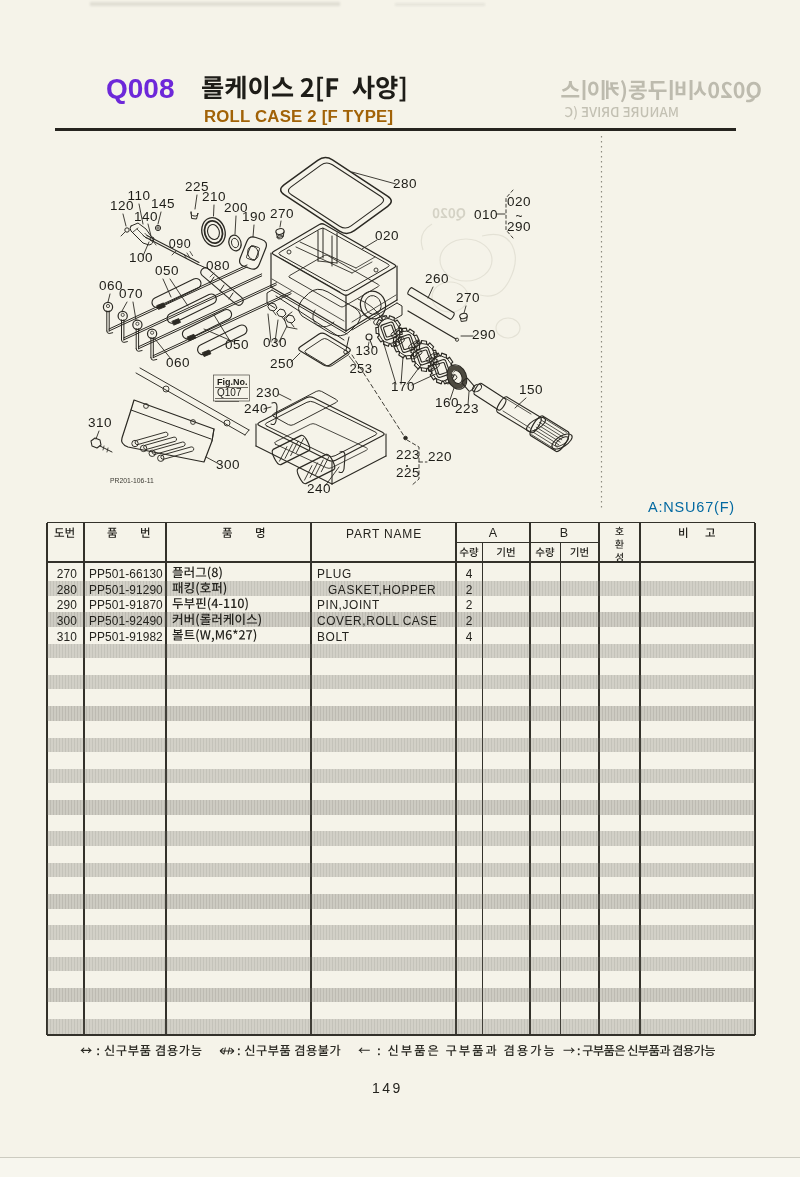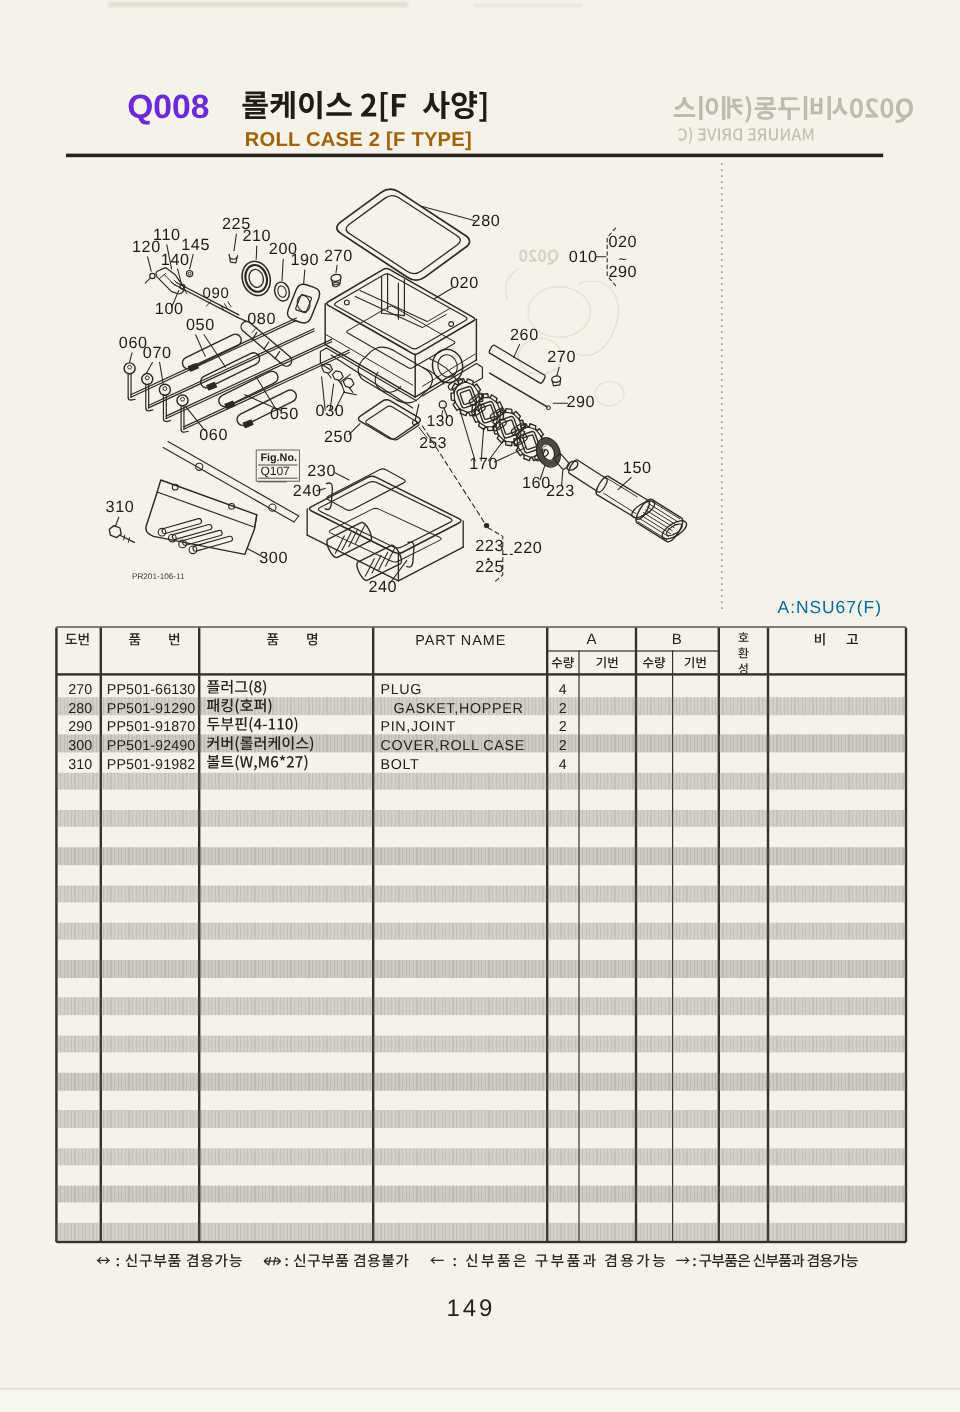--- a/index.html
+++ b/index.html
@@ -546,16 +546,16 @@
         <path d="M1.8 -4.7Q1.4 -4.7 1.2 -5Q0.9 -5.2 0.9 -5.7Q0.9 -6.1 1.2 -6.4Q1.4 -6.7 1.8 -6.7Q2.2 -6.7 2.5 -6.4Q2.8 -6.1 2.8 -5.7Q2.8 -5.2 2.5 -5Q2.2 -4.7 1.8 -4.7ZM1.8 0.2Q1.4 0.2 1.2 -0.1Q0.9 -0.4 0.9 -0.8Q0.9 -1.3 1.2 -1.6Q1.4 -1.8 1.8 -1.8Q2.2 -1.8 2.5 -1.6Q2.8 -1.3 2.8 -0.8Q2.8 -0.4 2.5 -0.1Q2.2 0.2 1.8 0.2Z M15.8 -10.2H17.1V-2H15.8ZM9.7 -0.3H17.4V0.8H9.7ZM9.7 -2.8H11V0.3H9.7ZM10.6 -9.6H11.7V-8.5Q11.7 -7.4 11.3 -6.4Q10.9 -5.4 10.2 -4.7Q9.5 -3.9 8.5 -3.6L7.8 -4.6Q8.7 -4.9 9.3 -5.5Q10 -6.1 10.3 -6.9Q10.6 -7.7 10.6 -8.5ZM10.8 -9.6H11.9V-8.5Q11.9 -7.9 12.1 -7.3Q12.3 -6.8 12.6 -6.3Q13 -5.8 13.5 -5.4Q14 -5 14.6 -4.8L14 -3.8Q13 -4.1 12.3 -4.8Q11.6 -5.5 11.2 -6.5Q10.8 -7.4 10.8 -8.5Z M20.7 -9.5H27.8V-8.5H20.7ZM19.5 -4.7H29.7V-3.7H19.5ZM23.9 -4H25.2V1H23.9ZM27.1 -9.5H28.4V-8.5Q28.4 -8 28.4 -7.3Q28.4 -6.6 28.3 -5.8Q28.2 -5 28 -4.1L26.7 -4.2Q27 -5.6 27.1 -6.7Q27.1 -7.7 27.1 -8.5Z M31.2 -3.7H41.4V-2.6H31.2ZM35.6 -3.2H36.9V1H35.6ZM32.5 -9.8H33.7V-8.4H38.9V-9.8H40.2V-4.9H32.5ZM33.7 -7.3V-5.9H38.9V-7.3Z M47.4 -4.2H48.7V-2.3H47.4ZM42.9 -4.9H53.1V-3.8H42.9ZM43.9 -9.9H52.2V-8.9H43.9ZM43.9 -6.8H52.1V-5.8H43.9ZM45.4 -9.5H46.7V-6.1H45.4ZM49.3 -9.5H50.6V-6.1H49.3ZM44.2 -2.7H51.9V0.9H44.2ZM50.6 -1.7H45.4V-0.2H50.6Z M63.2 -8.5H66.1V-7.5H63.2ZM63.1 -6.2H66V-5.2H63.1ZM62.3 -9.5H63.6Q63.6 -8.1 63 -6.9Q62.4 -5.8 61.2 -5Q60.1 -4.2 58.4 -3.7L57.9 -4.7Q59.3 -5.1 60.3 -5.7Q61.3 -6.4 61.8 -7.2Q62.3 -8 62.3 -9ZM58.5 -9.5H63.1V-8.5H58.5ZM65.9 -10.2H67.1V-3.8H65.9ZM59.8 -3.4H67.1V0.9H59.8ZM65.9 -2.4H61.1V-0.2H65.9Z M72 -6.4H73.2V-4.3H72ZM76 -6.4H77.3V-4.3H76ZM69.5 -4.8H79.7V-3.7H69.5ZM74.6 -3Q76.4 -3 77.4 -2.5Q78.5 -2 78.5 -1Q78.5 -0 77.4 0.5Q76.4 1 74.6 1Q72.8 1 71.8 0.5Q70.7 -0 70.7 -1Q70.7 -2 71.8 -2.5Q72.8 -3 74.6 -3ZM74.6 -2Q73.8 -2 73.2 -1.9Q72.6 -1.8 72.3 -1.6Q72 -1.3 72 -1Q72 -0.7 72.3 -0.4Q72.6 -0.2 73.2 -0.1Q73.8 0 74.6 0Q75.4 0 76 -0.1Q76.6 -0.2 76.9 -0.4Q77.2 -0.7 77.2 -1Q77.2 -1.3 76.9 -1.6Q76.6 -1.8 76 -1.9Q75.4 -2 74.6 -2ZM74.6 -10Q75.9 -10 76.8 -9.8Q77.7 -9.5 78.1 -9.1Q78.6 -8.6 78.6 -7.9Q78.6 -7.3 78.1 -6.8Q77.7 -6.3 76.8 -6.1Q75.9 -5.8 74.6 -5.8Q73.4 -5.8 72.5 -6.1Q71.6 -6.3 71.1 -6.8Q70.6 -7.3 70.6 -7.9Q70.6 -8.6 71.1 -9.1Q71.6 -9.5 72.5 -9.8Q73.4 -10 74.6 -10ZM74.6 -9Q73.8 -9 73.2 -8.9Q72.6 -8.8 72.3 -8.5Q71.9 -8.3 71.9 -7.9Q71.9 -7.6 72.3 -7.3Q72.6 -7.1 73.2 -6.9Q73.8 -6.8 74.6 -6.8Q75.5 -6.8 76.1 -6.9Q76.7 -7.1 77 -7.3Q77.3 -7.6 77.3 -7.9Q77.3 -8.3 77 -8.5Q76.7 -8.8 76.1 -8.9Q75.5 -9 74.6 -9Z M85.7 -4.8H87V-3.2H85.7ZM82.6 -10.1H83.9V-9.1H88.8V-10.1H90.1V-6.3H82.6ZM83.9 -8.2V-7.3H88.8V-8.2ZM81.3 -5.6H91.4V-4.5H81.3ZM82.5 -3.6H90.1V-0.9H83.7V0.3H82.5V-1.9H88.9V-2.6H82.5ZM82.5 -0.1H90.5V0.9H82.5Z M100.4 -10.2H101.7V1H100.4ZM101.4 -5.8H103.4V-4.7H101.4ZM97.5 -9H98.7Q98.7 -7.4 98.2 -5.9Q97.7 -4.4 96.6 -3.2Q95.5 -2 93.7 -1L93 -2Q94.5 -2.8 95.5 -3.8Q96.5 -4.8 97 -6.1Q97.5 -7.3 97.5 -8.8ZM93.5 -9H98.2V-8H93.5Z" fill="#2a2923"></path>
       </g>
 <g transform="translate(311,15)">
         <path d="M2.7 -4.2Q3.1 -3.8 3.6 -3.3Q4.1 -2.8 4.5 -2.3L3.6 -1.8Q3.2 -2.3 2.7 -2.9Q2.1 -3.4 1.6 -3.9Q1 -4.3 0.4 -4.7Q1 -5 1.6 -5.5Q2.1 -6 2.7 -6.5Q3.2 -7 3.6 -7.6L4.5 -7.1Q4.1 -6.5 3.6 -6Q3.1 -5.5 2.7 -5.2H11.8V-4.2Z M20.9 -4.7Q20.5 -4.7 20.2 -5Q20 -5.2 20 -5.7Q20 -6.1 20.2 -6.4Q20.5 -6.7 20.9 -6.7Q21.3 -6.7 21.6 -6.4Q21.9 -6.1 21.9 -5.7Q21.9 -5.2 21.6 -5Q21.3 -4.7 20.9 -4.7ZM20.9 0.2Q20.5 0.2 20.2 -0.1Q20 -0.4 20 -0.8Q20 -1.3 20.2 -1.6Q20.5 -1.8 20.9 -1.8Q21.3 -1.8 21.6 -1.6Q21.9 -1.3 21.9 -0.8Q21.9 -0.4 21.6 -0.1Q21.3 0.2 20.9 0.2Z M38 -10.2H39.3V-2H38ZM32 -0.3H39.7V0.8H32ZM32 -2.8H33.3V0.3H32ZM32.9 -9.6H33.9V-8.5Q33.9 -7.4 33.6 -6.4Q33.2 -5.4 32.5 -4.7Q31.8 -3.9 30.8 -3.6L30.1 -4.6Q31 -4.9 31.6 -5.5Q32.2 -6.1 32.5 -6.9Q32.9 -7.7 32.9 -8.5ZM33.1 -9.6H34.2V-8.5Q34.2 -7.9 34.3 -7.3Q34.5 -6.8 34.9 -6.3Q35.2 -5.8 35.7 -5.4Q36.2 -5 36.9 -4.8L36.2 -3.8Q35.2 -4.1 34.5 -4.8Q33.8 -5.5 33.5 -6.5Q33.1 -7.4 33.1 -8.5Z M43.4 -3.7H53.6V-2.6H43.4ZM47.8 -3.2H49.1V1H47.8ZM44.6 -9.8H45.9V-8.4H51V-9.8H52.3V-4.9H44.6ZM45.9 -7.3V-5.9H51V-7.3Z M61.1 -4.2H62.4V-2.3H61.1ZM56.7 -4.9H66.9V-3.8H56.7ZM57.6 -9.9H65.9V-8.9H57.6ZM57.7 -6.8H65.9V-5.8H57.7ZM59.2 -9.5H60.5V-6.1H59.2ZM63.1 -9.5H64.3V-6.1H63.1ZM57.9 -2.7H65.6V0.9H57.9ZM64.4 -1.7H59.2V-0.2H64.4Z M70 -4.4H80.2V-3.4H70ZM71.3 -0.3H79V0.8H71.3ZM71.3 -2.5H72.6V0.1H71.3ZM75.1 -9.9Q76.3 -9.9 77.2 -9.6Q78.1 -9.3 78.6 -8.8Q79.1 -8.3 79.1 -7.6Q79.1 -6.9 78.6 -6.4Q78.1 -5.9 77.2 -5.6Q76.3 -5.3 75.1 -5.3Q73.9 -5.3 73 -5.6Q72.1 -5.9 71.6 -6.4Q71.1 -6.9 71.1 -7.6Q71.1 -8.3 71.6 -8.8Q72.1 -9.3 73 -9.6Q73.9 -9.9 75.1 -9.9ZM75.1 -8.8Q74.3 -8.8 73.7 -8.7Q73.1 -8.5 72.7 -8.3Q72.4 -8 72.4 -7.6Q72.4 -7.2 72.7 -6.9Q73.1 -6.6 73.7 -6.5Q74.3 -6.4 75.1 -6.4Q75.9 -6.4 76.5 -6.5Q77.1 -6.6 77.4 -6.9Q77.8 -7.2 77.8 -7.6Q77.8 -8 77.4 -8.3Q77.1 -8.5 76.5 -8.7Q75.9 -8.8 75.1 -8.8Z M89.3 -9.5H96.4V-8.5H89.3ZM88.1 -4.7H98.3V-3.7H88.1ZM92.5 -4H93.8V1H92.5ZM95.7 -9.5H97V-8.5Q97 -8 97 -7.3Q96.9 -6.6 96.9 -5.8Q96.8 -5 96.6 -4.1L95.3 -4.2Q95.6 -5.6 95.7 -6.7Q95.7 -7.7 95.7 -8.5Z M101.4 -3.7H111.6V-2.6H101.4ZM105.8 -3.2H107.1V1H105.8ZM102.6 -9.8H103.9V-8.4H109.1V-9.8H110.3V-4.9H102.6ZM103.9 -7.3V-5.9H109.1V-7.3Z M119.2 -4.2H120.4V-2.3H119.2ZM114.7 -4.9H124.9V-3.8H114.7ZM115.6 -9.9H124V-8.9H115.6ZM115.7 -6.8H123.9V-5.8H115.7ZM117.2 -9.5H118.5V-6.1H117.2ZM121.1 -9.5H122.4V-6.1H121.1ZM115.9 -2.7H123.7V0.9H115.9ZM122.4 -1.7H117.2V-0.2H122.4Z M128.5 -9H133.5V-8H128.5ZM130.2 -5.8H131.4V-2H130.2ZM133 -9H134.3V-8.3Q134.3 -7.6 134.2 -6.5Q134.2 -5.4 133.9 -3.9L132.7 -4Q132.9 -5.5 132.9 -6.5Q133 -7.6 133 -8.3ZM135.5 -10.2H136.8V1H135.5ZM136.4 -5.6H138.4V-4.5H136.4ZM128.1 -1.4 127.9 -2.4Q128.9 -2.4 130.1 -2.4Q131.3 -2.5 132.5 -2.5Q133.7 -2.6 134.9 -2.7L134.9 -1.8Q133.8 -1.6 132.6 -1.5Q131.4 -1.4 130.2 -1.4Q129.1 -1.4 128.1 -1.4Z M151.5 -8.5H154.3V-7.5H151.5ZM151.4 -6.2H154.3V-5.2H151.4ZM150.6 -9.5H151.9Q151.9 -8.1 151.3 -6.9Q150.7 -5.8 149.5 -5Q148.4 -4.2 146.7 -3.7L146.2 -4.7Q147.6 -5.1 148.6 -5.7Q149.6 -6.4 150.1 -7.2Q150.6 -8 150.6 -9ZM146.8 -9.5H151.4V-8.5H146.8ZM154.2 -10.2H155.4V-3.8H154.2ZM148.1 -3.4H155.4V0.9H148.1ZM154.2 -2.4H149.4V-0.2H154.2Z M161.9 -6.4H163.1V-4.3H161.9ZM165.9 -6.4H167.2V-4.3H165.9ZM159.4 -4.8H169.6V-3.7H159.4ZM164.5 -3Q166.3 -3 167.3 -2.5Q168.4 -2 168.4 -1Q168.4 -0 167.3 0.5Q166.3 1 164.5 1Q162.7 1 161.7 0.5Q160.6 -0 160.6 -1Q160.6 -2 161.7 -2.5Q162.7 -3 164.5 -3ZM164.5 -2Q163.7 -2 163.1 -1.9Q162.5 -1.8 162.2 -1.6Q161.9 -1.3 161.9 -1Q161.9 -0.7 162.2 -0.4Q162.5 -0.2 163.1 -0.1Q163.7 0 164.5 0Q165.3 0 165.9 -0.1Q166.5 -0.2 166.8 -0.4Q167.1 -0.7 167.1 -1Q167.1 -1.3 166.8 -1.6Q166.5 -1.8 165.9 -1.9Q165.3 -2 164.5 -2ZM164.5 -10Q165.8 -10 166.7 -9.8Q167.6 -9.5 168 -9.1Q168.5 -8.6 168.5 -7.9Q168.5 -7.3 168 -6.8Q167.6 -6.3 166.7 -6.1Q165.8 -5.8 164.5 -5.8Q163.3 -5.8 162.4 -6.1Q161.5 -6.3 161 -6.8Q160.5 -7.3 160.5 -7.9Q160.5 -8.6 161 -9.1Q161.5 -9.5 162.4 -9.8Q163.3 -10 164.5 -10ZM164.5 -9Q163.7 -9 163.1 -8.9Q162.5 -8.8 162.2 -8.5Q161.8 -8.3 161.8 -7.9Q161.8 -7.6 162.2 -7.3Q162.5 -7.1 163.1 -6.9Q163.7 -6.8 164.5 -6.8Q165.4 -6.8 166 -6.9Q166.6 -7.1 166.9 -7.3Q167.2 -7.6 167.2 -7.9Q167.2 -8.3 166.9 -8.5Q166.6 -8.8 166 -8.9Q165.4 -9 164.5 -9Z M180.2 -10.2H181.5V1H180.2ZM181.1 -5.8H183.2V-4.7H181.1ZM177.3 -9H178.5Q178.5 -7.4 178 -5.9Q177.5 -4.4 176.4 -3.2Q175.3 -2 173.5 -1L172.7 -2Q174.3 -2.8 175.3 -3.8Q176.3 -4.8 176.8 -6.1Q177.3 -7.3 177.3 -8.8ZM173.3 -9H177.9V-8H173.3Z M187.4 -7.2H195.1V-6.2H187.4ZM187.4 -10H188.7V-6.8H187.4ZM186.1 -5.1H196.2V-4H186.1ZM191.1 -3.1Q192.9 -3.1 194 -2.6Q195 -2.1 195 -1.1Q195 -0.1 194 0.4Q192.9 1 191.1 1Q189.3 1 188.3 0.4Q187.3 -0.1 187.3 -1.1Q187.3 -2.1 188.3 -2.6Q189.3 -3.1 191.1 -3.1ZM191.1 -2.2Q190.3 -2.2 189.7 -2Q189.2 -1.9 188.9 -1.7Q188.6 -1.4 188.6 -1.1Q188.6 -0.7 188.9 -0.5Q189.2 -0.3 189.7 -0.1Q190.3 -0 191.1 -0Q192 -0 192.5 -0.1Q193.1 -0.3 193.4 -0.5Q193.7 -0.7 193.7 -1.1Q193.7 -1.4 193.4 -1.7Q193.1 -1.9 192.5 -2Q192 -2.2 191.1 -2.2Z" fill="#2a2923"></path>
       </g>
 <g transform="translate(516,15)">
         <path d="M9.6 -5.2Q9.2 -5.5 8.7 -6Q8.2 -6.5 7.8 -7.1L8.7 -7.6Q9.1 -7 9.6 -6.5Q10.2 -6 10.7 -5.5Q11.3 -5 11.9 -4.7Q11.3 -4.3 10.7 -3.9Q10.2 -3.4 9.6 -2.9Q9.1 -2.3 8.7 -1.8L7.8 -2.3Q8.2 -2.8 8.7 -3.3Q9.2 -3.8 9.6 -4.2H0.5V-5.2Z M15.7 -4.7Q15.3 -4.7 15 -5Q14.8 -5.2 14.8 -5.7Q14.8 -6.1 15 -6.4Q15.3 -6.7 15.7 -6.7Q16.1 -6.7 16.4 -6.4Q16.7 -6.1 16.7 -5.7Q16.7 -5.2 16.4 -5Q16.1 -4.7 15.7 -4.7ZM15.7 0.2Q15.3 0.2 15 -0.1Q14.8 -0.4 14.8 -0.8Q14.8 -1.3 15 -1.6Q15.3 -1.8 15.7 -1.8Q16.1 -1.8 16.4 -1.6Q16.7 -1.3 16.7 -0.8Q16.7 -0.4 16.4 -0.1Q16.1 0.2 15.7 0.2Z M20.9 -9.5H27.9V-8.5H20.9ZM19.7 -4.7H29.8V-3.7H19.7ZM24.1 -4H25.4V1H24.1ZM27.3 -9.5H28.6V-8.5Q28.6 -8 28.5 -7.3Q28.5 -6.6 28.4 -5.8Q28.3 -5 28.1 -4.1L26.9 -4.2Q27.2 -5.6 27.2 -6.7Q27.3 -7.7 27.3 -8.5Z M30.4 -3.7H40.6V-2.6H30.4ZM34.8 -3.2H36.1V1H34.8ZM31.6 -9.8H32.9V-8.4H38V-9.8H39.3V-4.9H31.6ZM32.9 -7.3V-5.9H38V-7.3Z M45.5 -4.2H46.8V-2.3H45.5ZM41.1 -4.9H51.3V-3.8H41.1ZM42 -9.9H50.3V-8.9H42ZM42.1 -6.8H50.3V-5.8H42.1ZM43.6 -9.5H44.9V-6.1H43.6ZM47.5 -9.5H48.7V-6.1H47.5ZM42.3 -2.7H50V0.9H42.3ZM48.8 -1.7H43.6V-0.2H48.8Z M51.8 -4.4H62V-3.4H51.8ZM53.1 -0.3H60.8V0.8H53.1ZM53.1 -2.5H54.4V0.1H53.1ZM56.9 -9.9Q58.1 -9.9 59 -9.6Q59.9 -9.3 60.4 -8.8Q60.9 -8.3 60.9 -7.6Q60.9 -6.9 60.4 -6.4Q59.9 -5.9 59 -5.6Q58.1 -5.3 56.9 -5.3Q55.7 -5.3 54.8 -5.6Q53.9 -5.9 53.4 -6.4Q52.9 -6.9 52.9 -7.6Q52.9 -8.3 53.4 -8.8Q53.9 -9.3 54.8 -9.6Q55.7 -9.9 56.9 -9.9ZM56.9 -8.8Q56.1 -8.8 55.5 -8.7Q54.9 -8.5 54.5 -8.3Q54.2 -8 54.2 -7.6Q54.2 -7.2 54.5 -6.9Q54.9 -6.6 55.5 -6.5Q56.1 -6.4 56.9 -6.4Q57.7 -6.4 58.3 -6.5Q58.9 -6.6 59.2 -6.9Q59.6 -7.2 59.6 -7.6Q59.6 -8 59.2 -8.3Q58.9 -8.5 58.3 -8.7Q57.7 -8.8 56.9 -8.8Z M72.7 -10.2H74V-2H72.7ZM66.6 -0.3H74.3V0.8H66.6ZM66.6 -2.8H67.9V0.3H66.6ZM67.5 -9.6H68.6V-8.5Q68.6 -7.4 68.2 -6.4Q67.8 -5.4 67.1 -4.7Q66.4 -3.9 65.4 -3.6L64.7 -4.6Q65.6 -4.9 66.2 -5.5Q66.9 -6.1 67.2 -6.9Q67.5 -7.7 67.5 -8.5ZM67.7 -9.6H68.8V-8.5Q68.8 -7.9 69 -7.3Q69.2 -6.8 69.5 -6.3Q69.8 -5.8 70.4 -5.4Q70.9 -5 71.5 -4.8L70.9 -3.8Q69.9 -4.1 69.2 -4.8Q68.5 -5.5 68.1 -6.5Q67.7 -7.4 67.7 -8.5Z M75.4 -3.7H85.6V-2.6H75.4ZM79.8 -3.2H81.1V1H79.8ZM76.6 -9.8H77.9V-8.4H83.1V-9.8H84.3V-4.9H76.6ZM77.9 -7.3V-5.9H83.1V-7.3Z M90.6 -4.2H91.8V-2.3H90.6ZM86.1 -4.9H96.3V-3.8H86.1ZM87 -9.9H95.4V-8.9H87ZM87.1 -6.8H95.3V-5.8H87.1ZM88.6 -9.5H89.9V-6.1H88.6ZM92.5 -9.5H93.8V-6.1H92.5ZM87.3 -2.7H95.1V0.9H87.3ZM93.8 -1.7H88.6V-0.2H93.8Z M97.3 -9H102.3V-8H97.3ZM99 -5.8H100.2V-2H99ZM101.8 -9H103.1V-8.3Q103.1 -7.6 103 -6.5Q103 -5.4 102.7 -3.9L101.5 -4Q101.7 -5.5 101.7 -6.5Q101.8 -7.6 101.8 -8.3ZM104.3 -10.2H105.6V1H104.3ZM105.2 -5.6H107.2V-4.5H105.2ZM96.9 -1.4 96.7 -2.4Q97.7 -2.4 98.9 -2.4Q100.1 -2.5 101.3 -2.5Q102.5 -2.6 103.7 -2.7L103.7 -1.8Q102.6 -1.6 101.4 -1.5Q100.2 -1.4 99 -1.4Q97.9 -1.4 96.9 -1.4Z M115.1 -8.5H117.9V-7.5H115.1ZM115 -6.2H117.9V-5.2H115ZM114.2 -9.5H115.5Q115.5 -8.1 114.9 -6.9Q114.3 -5.8 113.1 -5Q112 -4.2 110.3 -3.7L109.8 -4.7Q111.2 -5.1 112.2 -5.7Q113.2 -6.4 113.7 -7.2Q114.2 -8 114.2 -9ZM110.4 -9.5H115V-8.5H110.4ZM117.8 -10.2H119V-3.8H117.8ZM111.7 -3.4H119V0.9H111.7ZM117.8 -2.4H113V-0.2H117.8Z M122.9 -6.4H124.1V-4.3H122.9ZM126.9 -6.4H128.2V-4.3H126.9ZM120.4 -4.8H130.6V-3.7H120.4ZM125.5 -3Q127.3 -3 128.3 -2.5Q129.4 -2 129.4 -1Q129.4 -0 128.3 0.5Q127.3 1 125.5 1Q123.7 1 122.7 0.5Q121.6 -0 121.6 -1Q121.6 -2 122.7 -2.5Q123.7 -3 125.5 -3ZM125.5 -2Q124.7 -2 124.1 -1.9Q123.5 -1.8 123.2 -1.6Q122.9 -1.3 122.9 -1Q122.9 -0.7 123.2 -0.4Q123.5 -0.2 124.1 -0.1Q124.7 0 125.5 0Q126.3 0 126.9 -0.1Q127.5 -0.2 127.8 -0.4Q128.1 -0.7 128.1 -1Q128.1 -1.3 127.8 -1.6Q127.5 -1.8 126.9 -1.9Q126.3 -2 125.5 -2ZM125.5 -10Q126.8 -10 127.7 -9.8Q128.6 -9.5 129 -9.1Q129.5 -8.6 129.5 -7.9Q129.5 -7.3 129 -6.8Q128.6 -6.3 127.7 -6.1Q126.8 -5.8 125.5 -5.8Q124.3 -5.8 123.4 -6.1Q122.5 -6.3 122 -6.8Q121.5 -7.3 121.5 -7.9Q121.5 -8.6 122 -9.1Q122.5 -9.5 123.4 -9.8Q124.3 -10 125.5 -10ZM125.5 -9Q124.7 -9 124.1 -8.9Q123.5 -8.8 123.2 -8.5Q122.8 -8.3 122.8 -7.9Q122.8 -7.6 123.2 -7.3Q123.5 -7.1 124.1 -6.9Q124.7 -6.8 125.5 -6.8Q126.4 -6.8 127 -6.9Q127.6 -7.1 127.9 -7.3Q128.2 -7.6 128.2 -7.9Q128.2 -8.3 127.9 -8.5Q127.6 -8.8 127 -8.9Q126.4 -9 125.5 -9Z M138.6 -10.2H139.9V1H138.6ZM139.5 -5.8H141.6V-4.7H139.5ZM135.7 -9H136.9Q136.9 -7.4 136.4 -5.9Q135.9 -4.4 134.8 -3.2Q133.7 -2 131.9 -1L131.1 -2Q132.7 -2.8 133.7 -3.8Q134.7 -4.8 135.2 -6.1Q135.7 -7.3 135.7 -8.8ZM131.7 -9H136.3V-8H131.7Z M143.2 -7.2H150.9V-6.2H143.2ZM143.2 -10H144.5V-6.8H143.2ZM141.9 -5.1H152V-4H141.9ZM146.9 -3.1Q148.7 -3.1 149.8 -2.6Q150.8 -2.1 150.8 -1.1Q150.8 -0.1 149.8 0.4Q148.7 1 146.9 1Q145.1 1 144.1 0.4Q143.1 -0.1 143.1 -1.1Q143.1 -2.1 144.1 -2.6Q145.1 -3.1 146.9 -3.1ZM146.9 -2.2Q146.1 -2.2 145.5 -2Q145 -1.9 144.7 -1.7Q144.4 -1.4 144.4 -1.1Q144.4 -0.7 144.7 -0.5Q145 -0.3 145.5 -0.1Q146.1 -0 146.9 -0Q147.8 -0 148.3 -0.1Q148.9 -0.3 149.2 -0.5Q149.5 -0.7 149.5 -1.1Q149.5 -1.4 149.2 -1.7Q148.9 -1.9 148.3 -2Q147.8 -2.2 146.9 -2.2Z" fill="#2a2923"></path>
       </g>
 </svg>
 
-<div class="abs" style="left:372px;top:1080px;font-size:20px;color:#24231e;letter-spacing:2.5px;">149</div>
+<div class="abs" style="left:372px;top:1080px;font-size:14px;color:#24231e;letter-spacing:2.5px;">149</div>
 
 <div class="abs" style="left:0;top:1157px;width:800px;height:1px;background:rgba(130,128,118,0.35)"></div>
 <div class="abs" style="left:0;top:1158px;width:800px;height:19px;background:#f7f6ee"></div>
 </div>
 </body></html>

